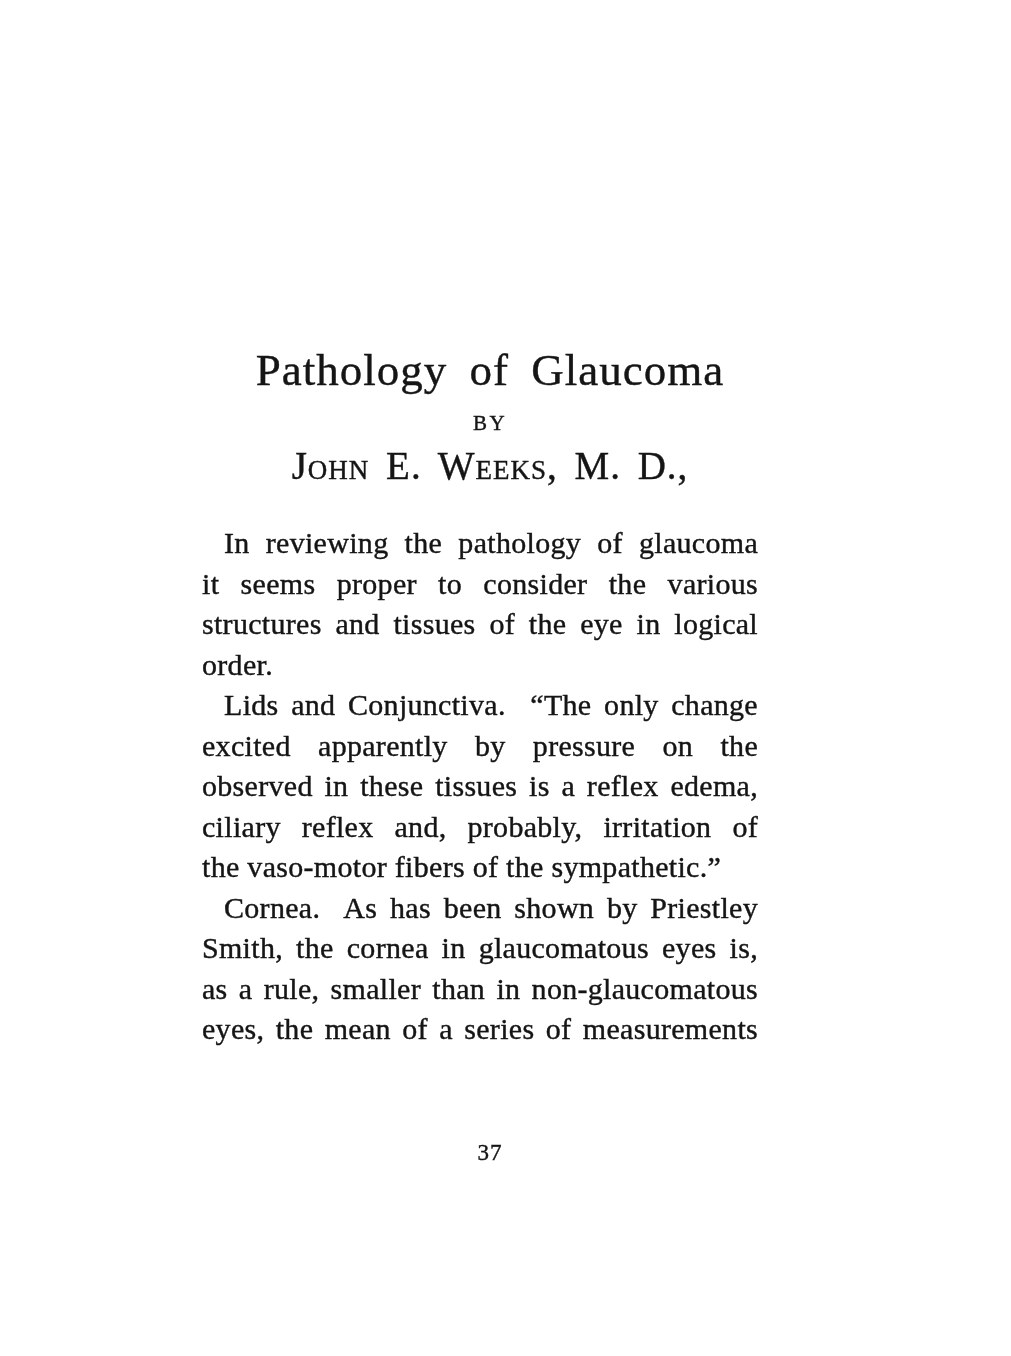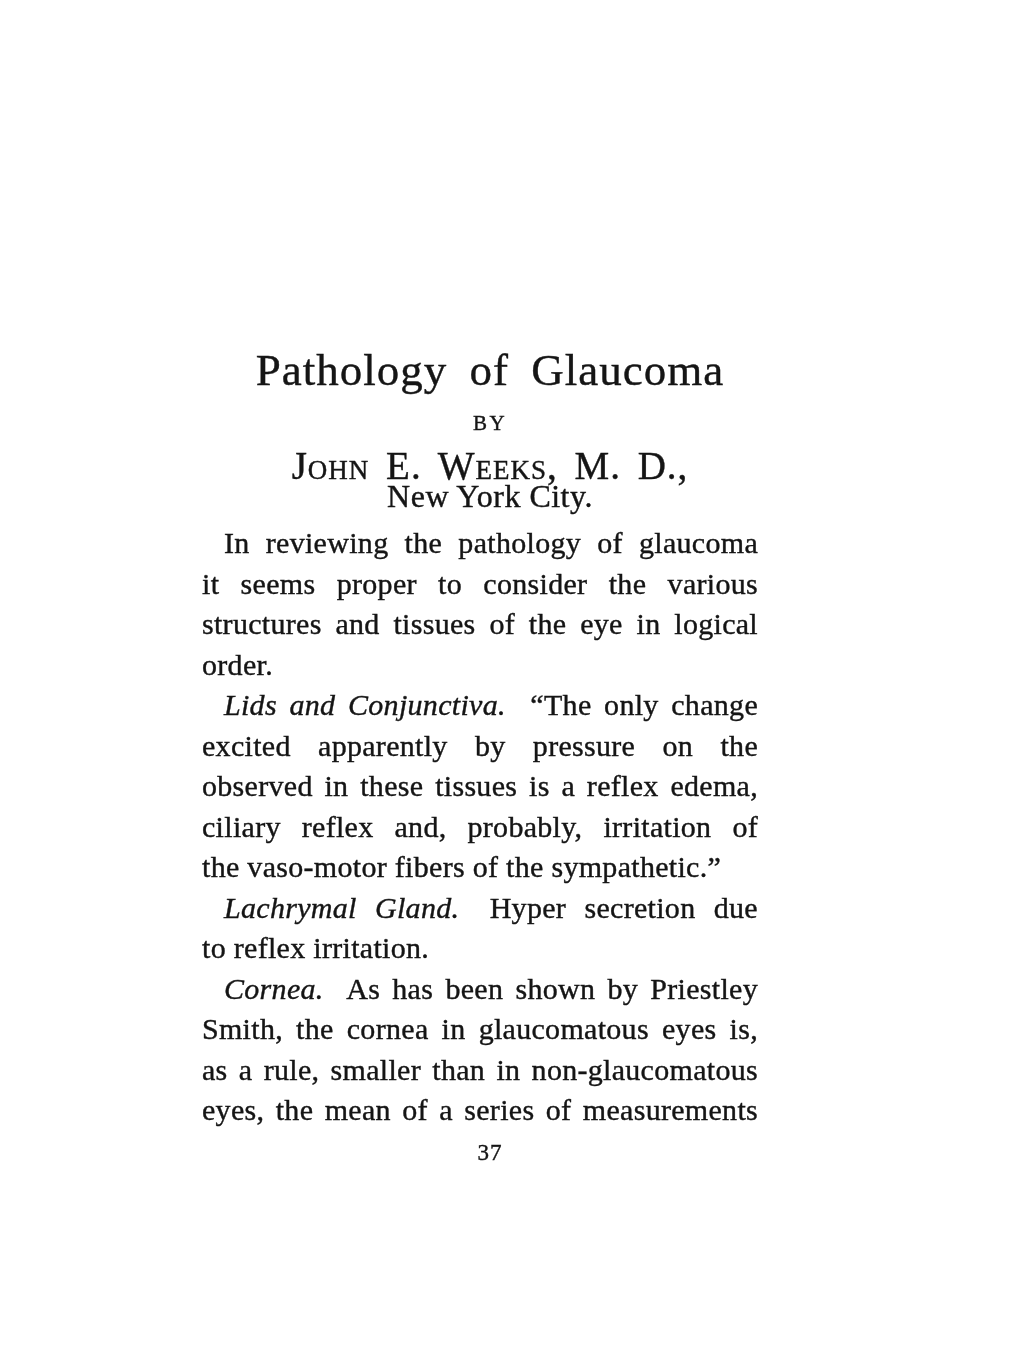--- a/index.html
+++ b/index.html
@@ -67,62 +67,56 @@
     text-align: justify;
     text-align-last: justify;
   }
   .line.last {
     text-align-last: auto;
   }
   .line.indent {
     padding-left: 22px;
   }
   .lead {
-    font-style: italic;
     padding-right: 12px;
   }
   .page-number {
     position: absolute;
     left: 202px;
     width: 576px;
     top: 1141px;
     text-align: center;
     font-size: 23px;
     line-height: 1;
     letter-spacing: 1px;
   }
 </style>
 </head>
 <body>
 
 <div class="scan-page">
   <h1 class="heading-el doc-title">Pathology of Glaucoma</h1>
   <div class="heading-el byline">BY</div>
   <div class="heading-el author">John E. Weeks, M. D.,</div>
-  <div class="heading-el city">New York City.</div>
 
   <div class="body-text">
       <div>
         <div class="line indent">In reviewing the pathology of glaucoma</div>
         <div class="line">it seems proper to consider the various</div>
         <div class="line">structures and tissues of the eye in logical</div>
         <div class="line last">order.</div>
       </div>
       <div>
         <div class="line indent"><span class="lead">Lids and Conjunctiva.</span> “The only change</div>
         <div class="line">excited apparently by pressure on the</div>
         <div class="line">observed in these tissues is a reflex edema,</div>
         <div class="line">ciliary reflex and, probably, irritation of</div>
         <div class="line last">the vaso-motor fibers of the sympathetic.”</div>
       </div>
       <div>
-        <div class="line indent"><span class="lead">Lachrymal Gland.</span> Hyper secretion due</div>
-        <div class="line last">to reflex irritation.</div>
-      </div>
-      <div>
         <div class="line indent"><span class="lead">Cornea.</span> As has been shown by Priestley</div>
         <div class="line">Smith, the cornea in glaucomatous eyes is,</div>
         <div class="line">as a rule, smaller than in non-glaucomatous</div>
         <div class="line">eyes, the mean of a series of measurements</div>
       </div>
     </div>
 
   <div class="page-number">37</div>
 </div>
 

